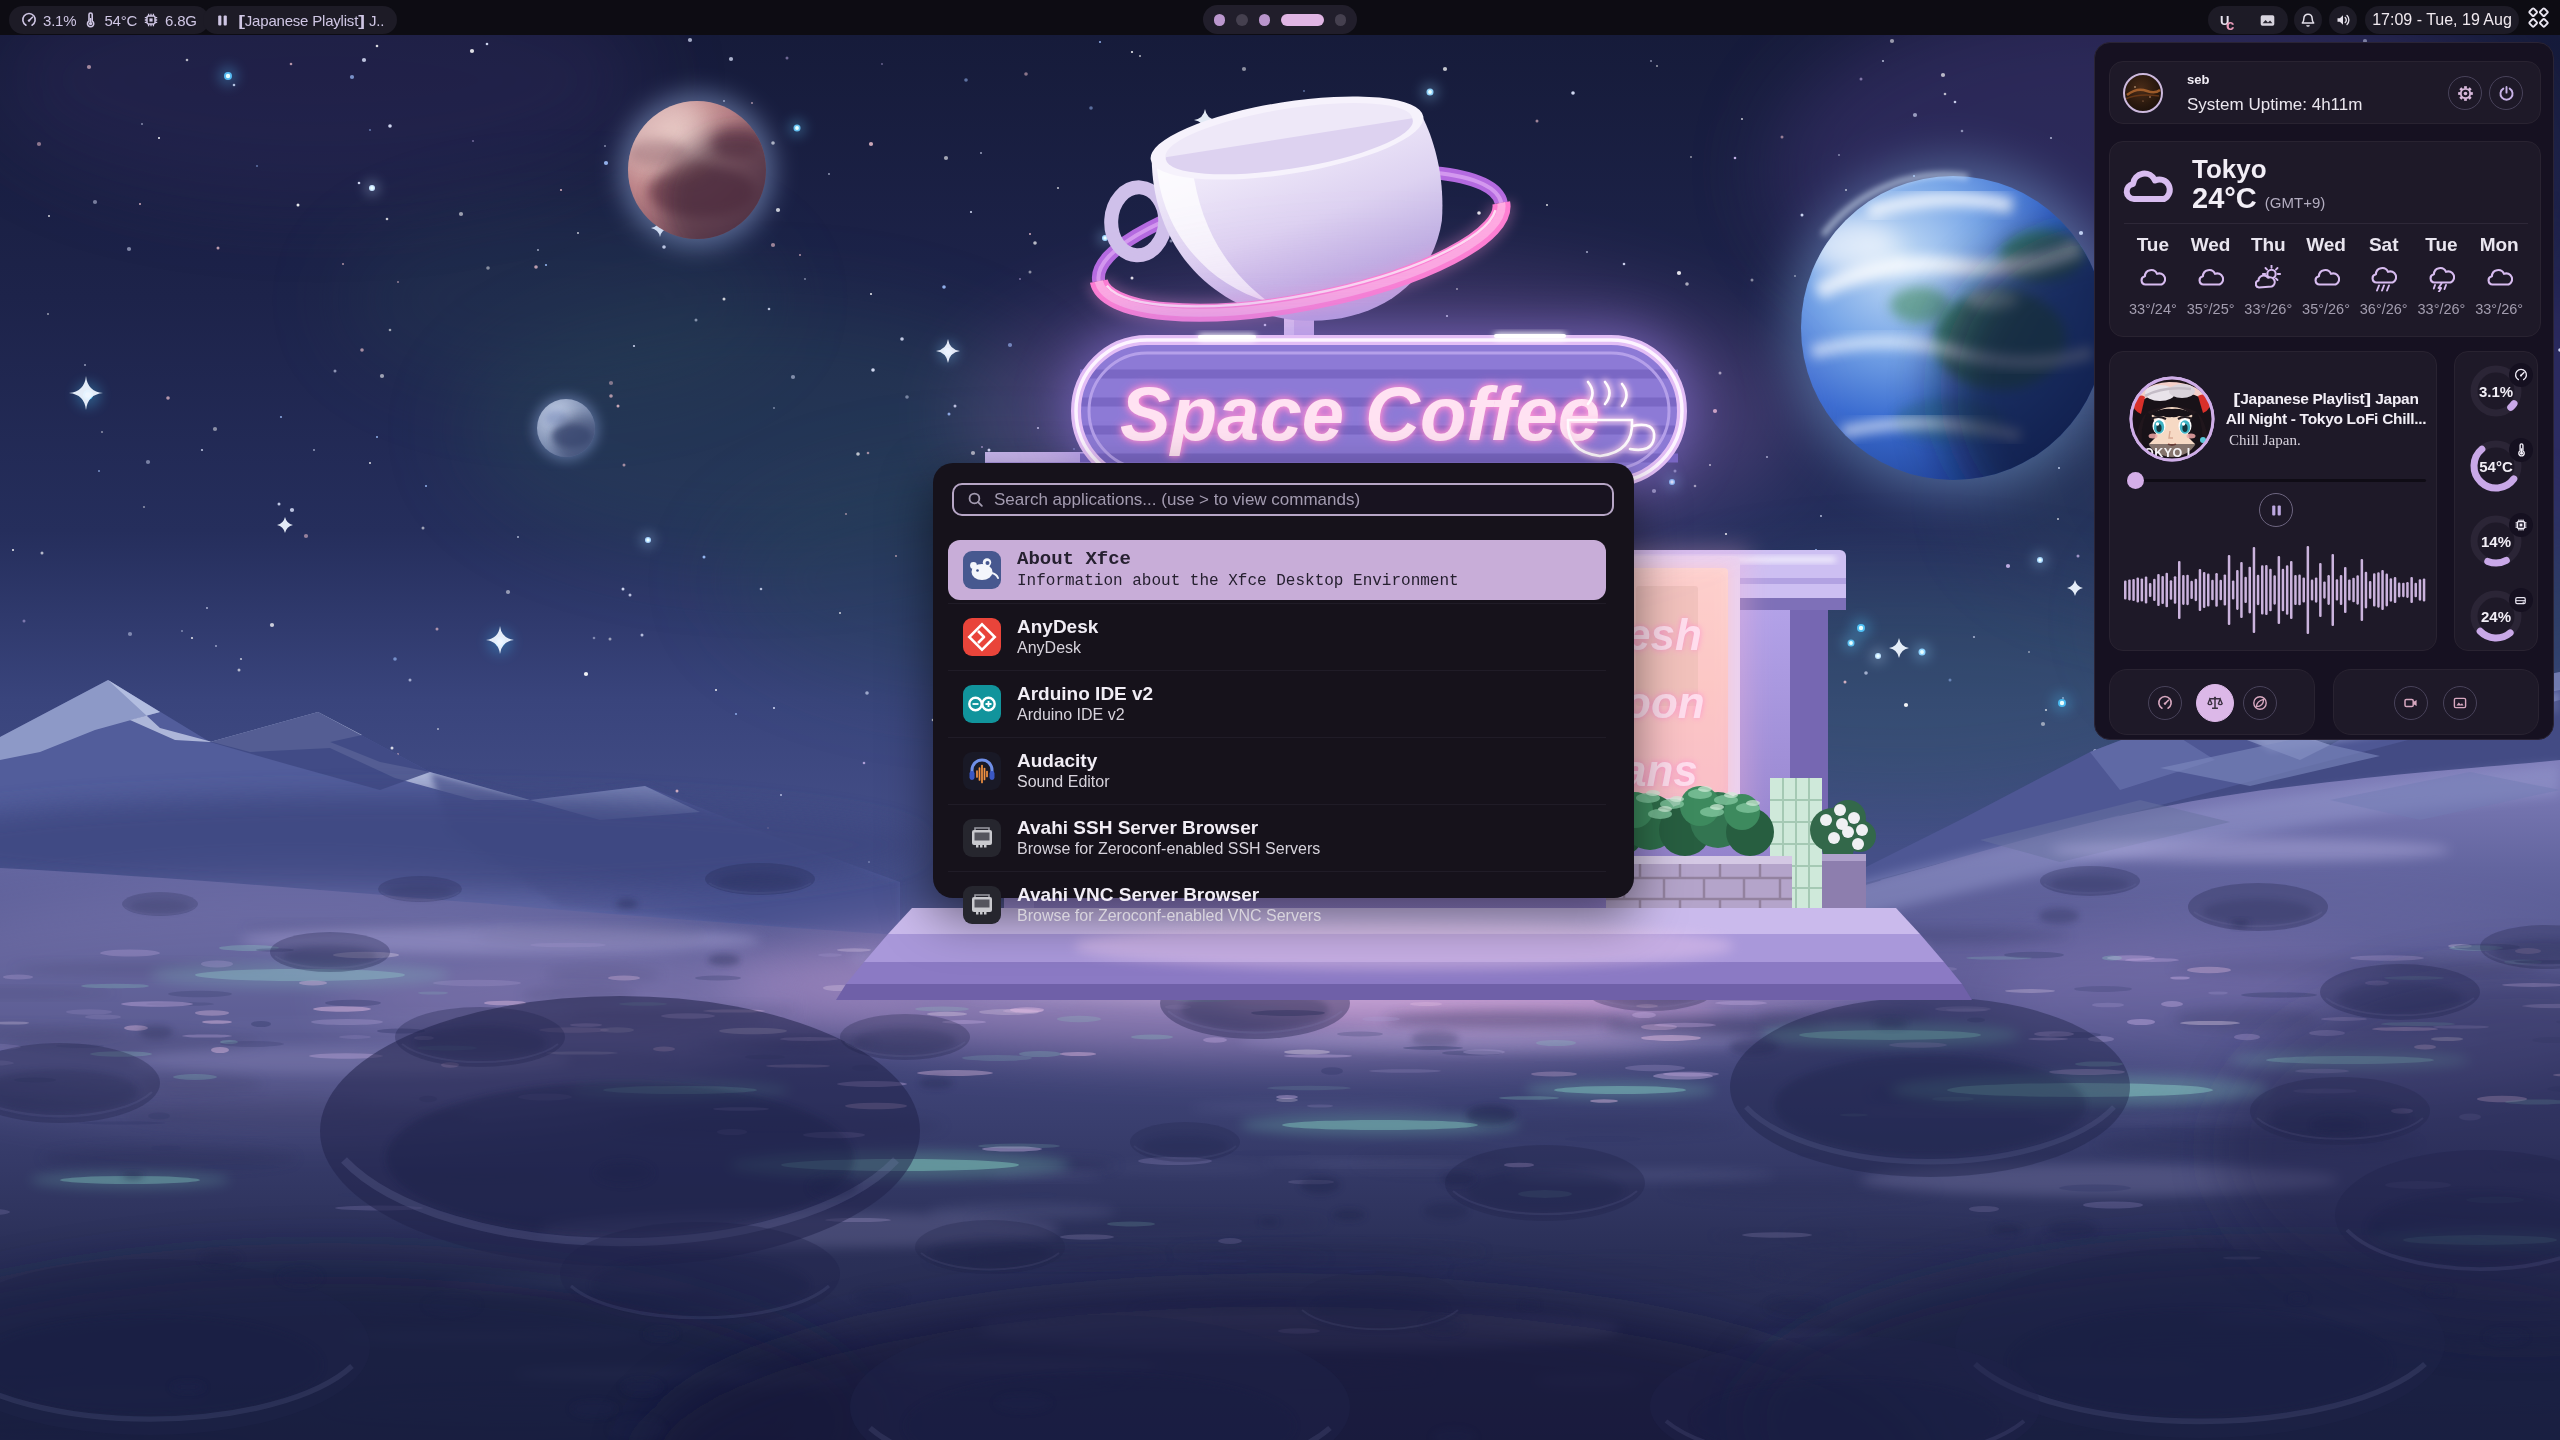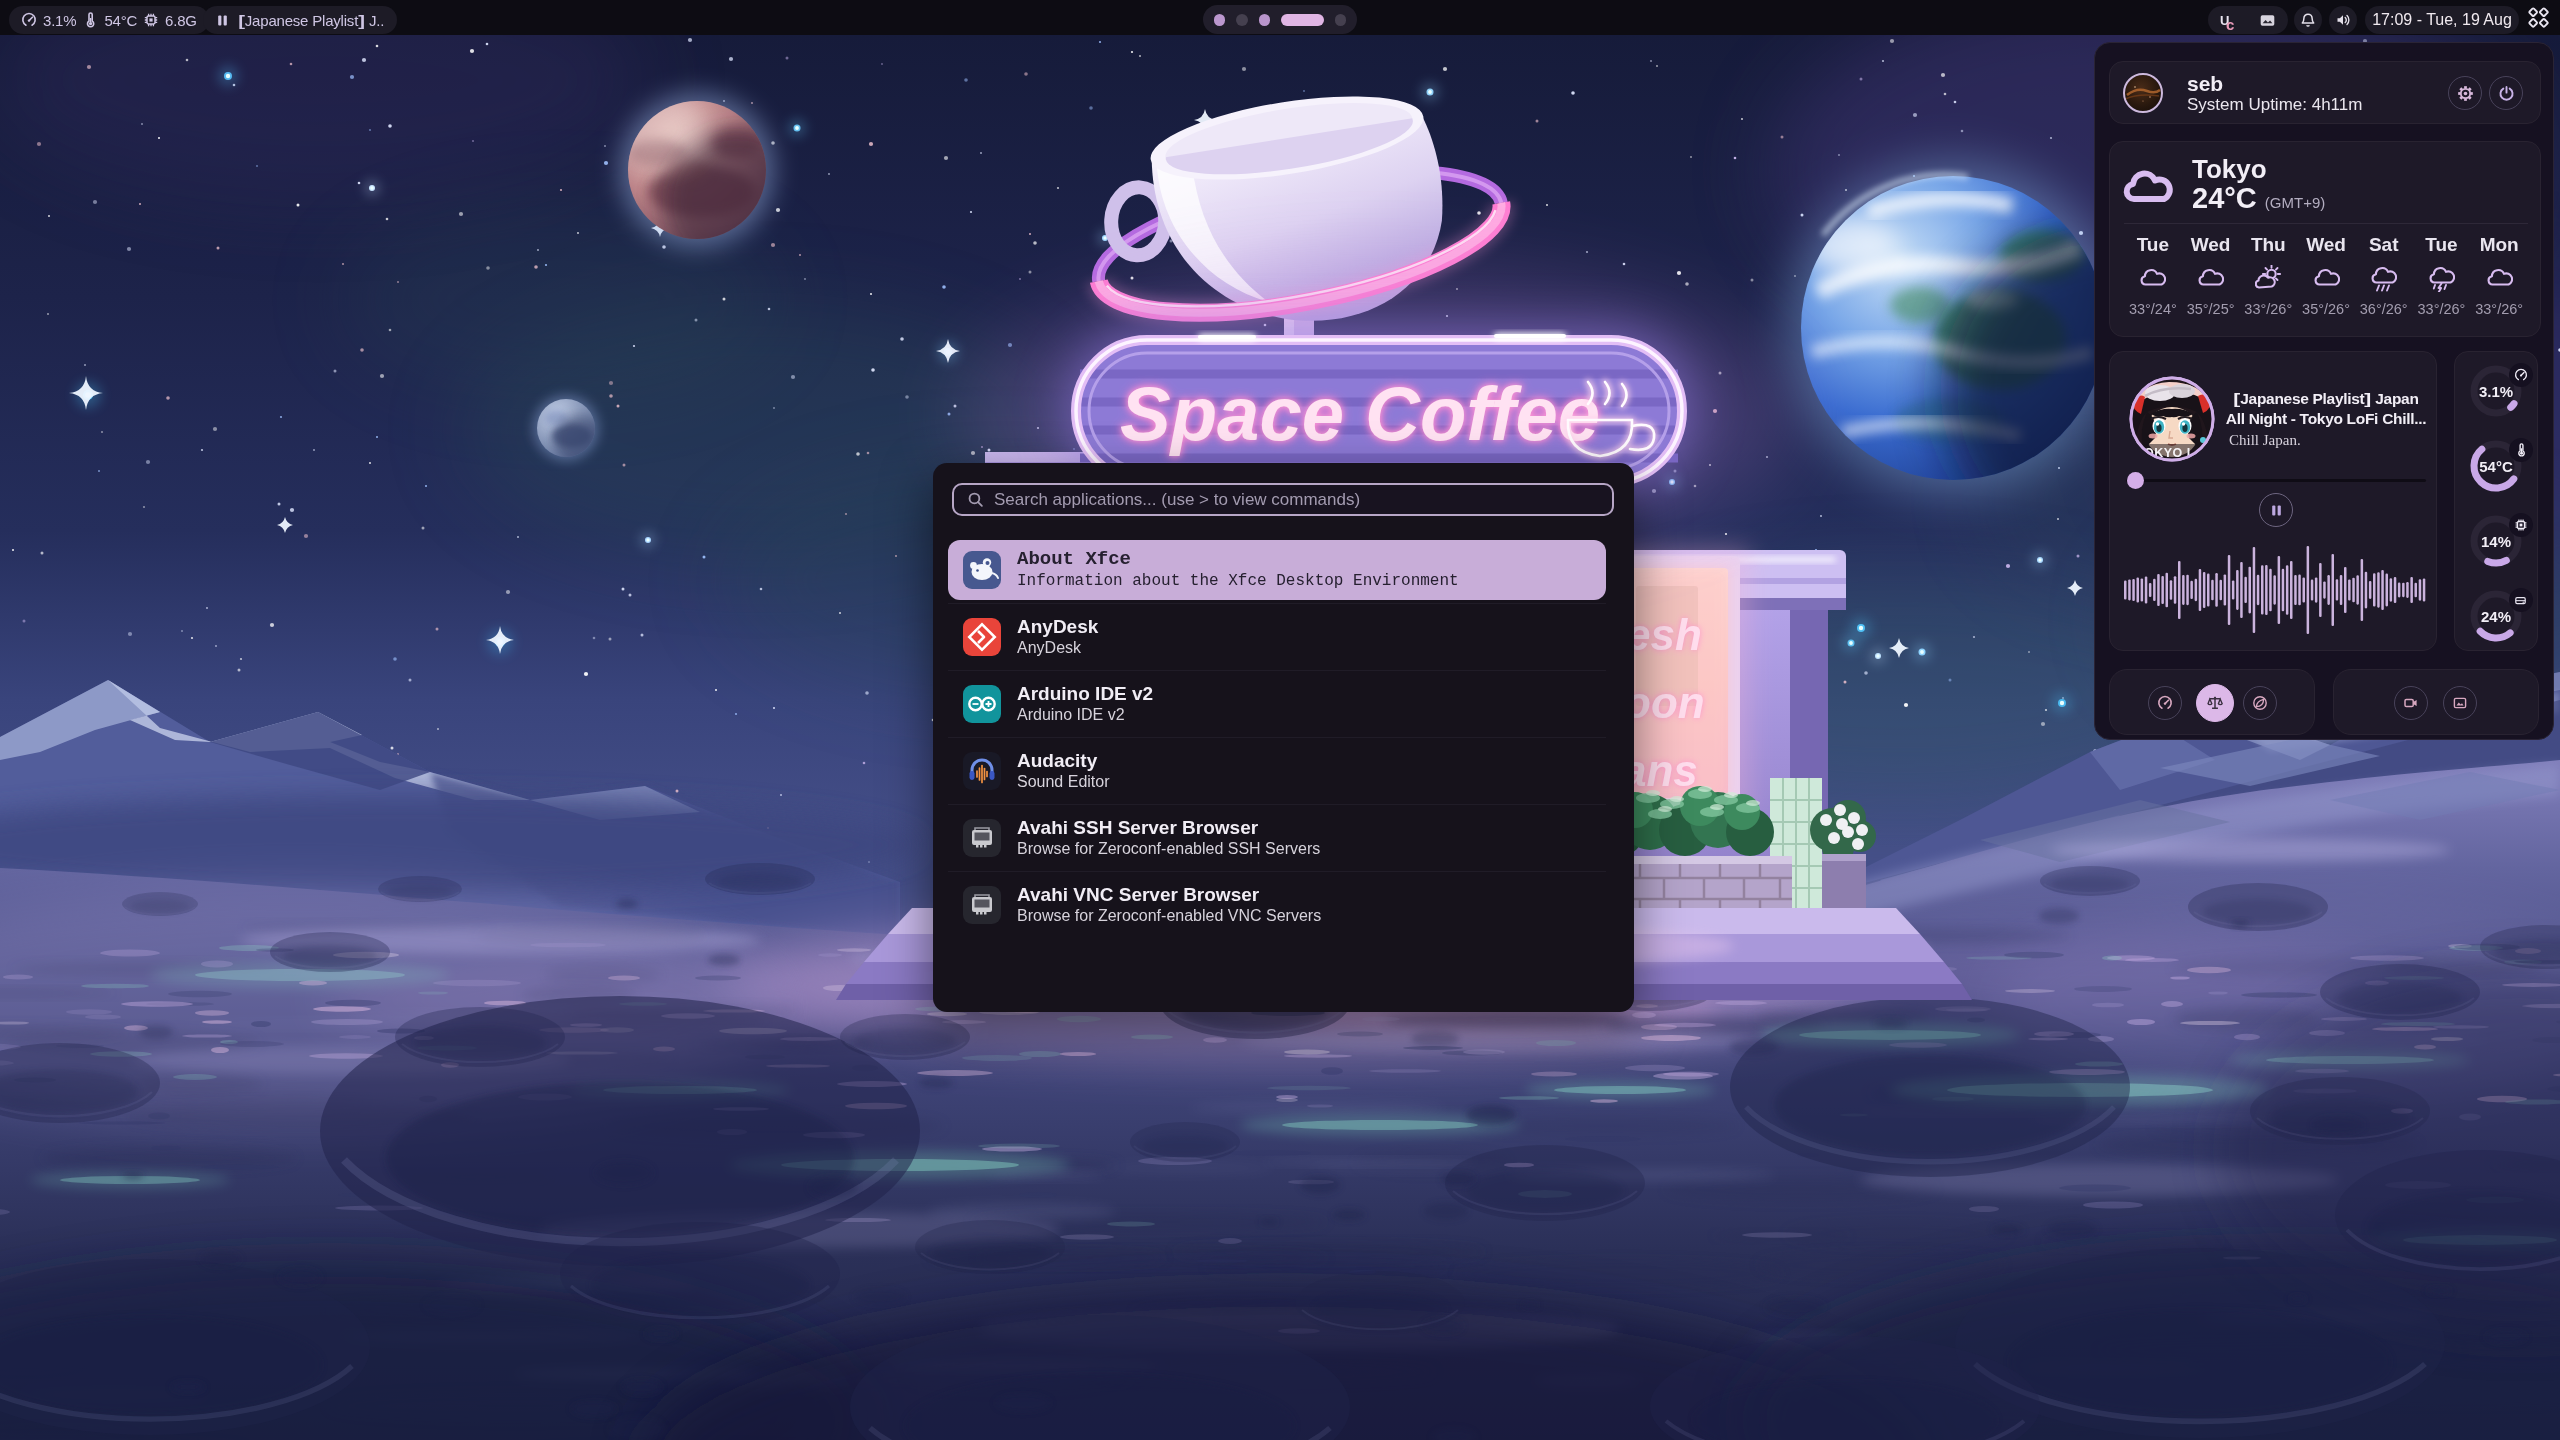--- a/index.html
+++ b/index.html
@@ -7,21 +7,21 @@
 .abs{position:absolute;}
 
 #bar{position:absolute;left:0;top:0;width:2560px;height:35px;background:#0d0c13;}
 .pill{position:absolute;top:6px;height:28px;border-radius:14px;background:#1d1b26;display:flex;align-items:center;color:#cfc6e4;font-size:17px;}
 .pill svg{flex:0 0 auto;}
 .circ{position:absolute;top:6px;width:28px;height:28px;border-radius:50%;background:#1d1b26;display:flex;align-items:center;justify-content:center;}
 #wspill{position:absolute;left:1203px;top:5px;width:154px;height:29px;border-radius:15px;background:#211e2b;display:flex;align-items:center;padding:0 11px;gap:11px;}
 .dot{width:12px;height:12px;border-radius:6px;}
 .cjkb{font-weight:700;display:inline-block;transform:scaleX(1.35);margin:0 1px;}
 
-#launcher{position:absolute;left:933px;top:463px;width:701px;height:549px;border-radius:14px;background:#16121b;box-shadow:0 18px 50px rgba(0,0,0,0.5);}
+#launcher{position:absolute;left:933px;top:463px;width:701px;height:435px;border-radius:20px;background:#16121b;box-shadow:0 18px 50px rgba(0,0,0,0.5);}
 #searchbox{position:absolute;left:19px;top:20px;width:662px;height:33px;border:2px solid #b7a6c6;border-radius:10px;background:#181320;display:flex;align-items:center;padding:0 13px;gap:10px;color:#a39bb0;font-size:17px;}
 #applist{position:absolute;left:15px;top:77px;width:658px;}
 .approw{height:60px;display:flex;align-items:center;padding:0 0 0 15px;gap:16px;position:relative;}
 .approw + .approw{margin-top:7px;}
 .approw + .approw:before{content:"";position:absolute;left:0;right:0;top:-4px;height:1px;background:#201c27;}
 .approw.sel{background:#c8add8;border-radius:12px;font-family:Liberation Mono, monospace;}
 .approw.sel:before{display:none;}
 .apptitle{font-size:19px;font-weight:700;color:#f1edf5;line-height:1.25;}
 .appsub{font-size:16px;color:#d7d3dc;line-height:1.3;}
 .sel .apptitle,.sel .appsub{color:#262030;}
@@ -1453,21 +1453,21 @@
 <g clip-path="url(#sebclip)">
               <rect width="40" height="40" fill="url(#sebg)"></rect>
 <path d="M 4 22 Q 14 14 24 18 Q 32 21 37 17" stroke="#b86a30" stroke-width="2.5" fill="none" opacity="0.8"></path>
 <path d="M 2 26 Q 16 20 36 23" stroke="#7a4018" stroke-width="1.6" fill="none" opacity="0.7"></path>
 <circle cx="12" cy="14" r="0.8" fill="#e8c098"></circle>
               <circle cx="27" cy="24" r="0.7" fill="#e8b088"></circle>
               <circle cx="20" cy="28" r="0.6" fill="#c89068"></circle>
             </g>
 <circle cx="20" cy="20" r="19" fill="none" stroke="#cdb9dd" stroke-width="2"></circle>
 </svg></div>
-        <div class="abs" style="left:77px;top:10px;font-size:21px;font-weight:700;color:#f1edf5;">seb</div>
+        <div class="abs" style="left:77px;top:10px;font-size:13px;font-weight:700;color:#f1edf5;">seb</div>
         <div class="abs" style="left:77px;top:33px;font-size:17px;color:#eae6ee;">System Uptime: 4h11m</div>
         <div class="ic-btn" style="left:338px;top:14px;width:34px;height:34px;">
           <svg width="17" height="17" viewBox="0 0 16 16" style="">
             <circle cx="8" cy="8" r="4.4" fill="none" stroke="#d9b9dc" stroke-width="1.7"></circle>
             <line x1="14.90" y1="8.00" x2="12.60" y2="8.00" stroke="#d9b9dc" stroke-width="2.6"></line>
             <line x1="12.88" y1="12.88" x2="11.25" y2="11.25" stroke="#d9b9dc" stroke-width="2.6"></line>
             <line x1="8.00" y1="14.90" x2="8.00" y2="12.60" stroke="#d9b9dc" stroke-width="2.6"></line>
             <line x1="3.12" y1="12.88" x2="4.75" y2="11.25" stroke="#d9b9dc" stroke-width="2.6"></line>
             <line x1="1.10" y1="8.00" x2="3.40" y2="8.00" stroke="#d9b9dc" stroke-width="2.6"></line>
             <line x1="3.12" y1="3.12" x2="4.75" y2="4.75" stroke="#d9b9dc" stroke-width="2.6"></line>

